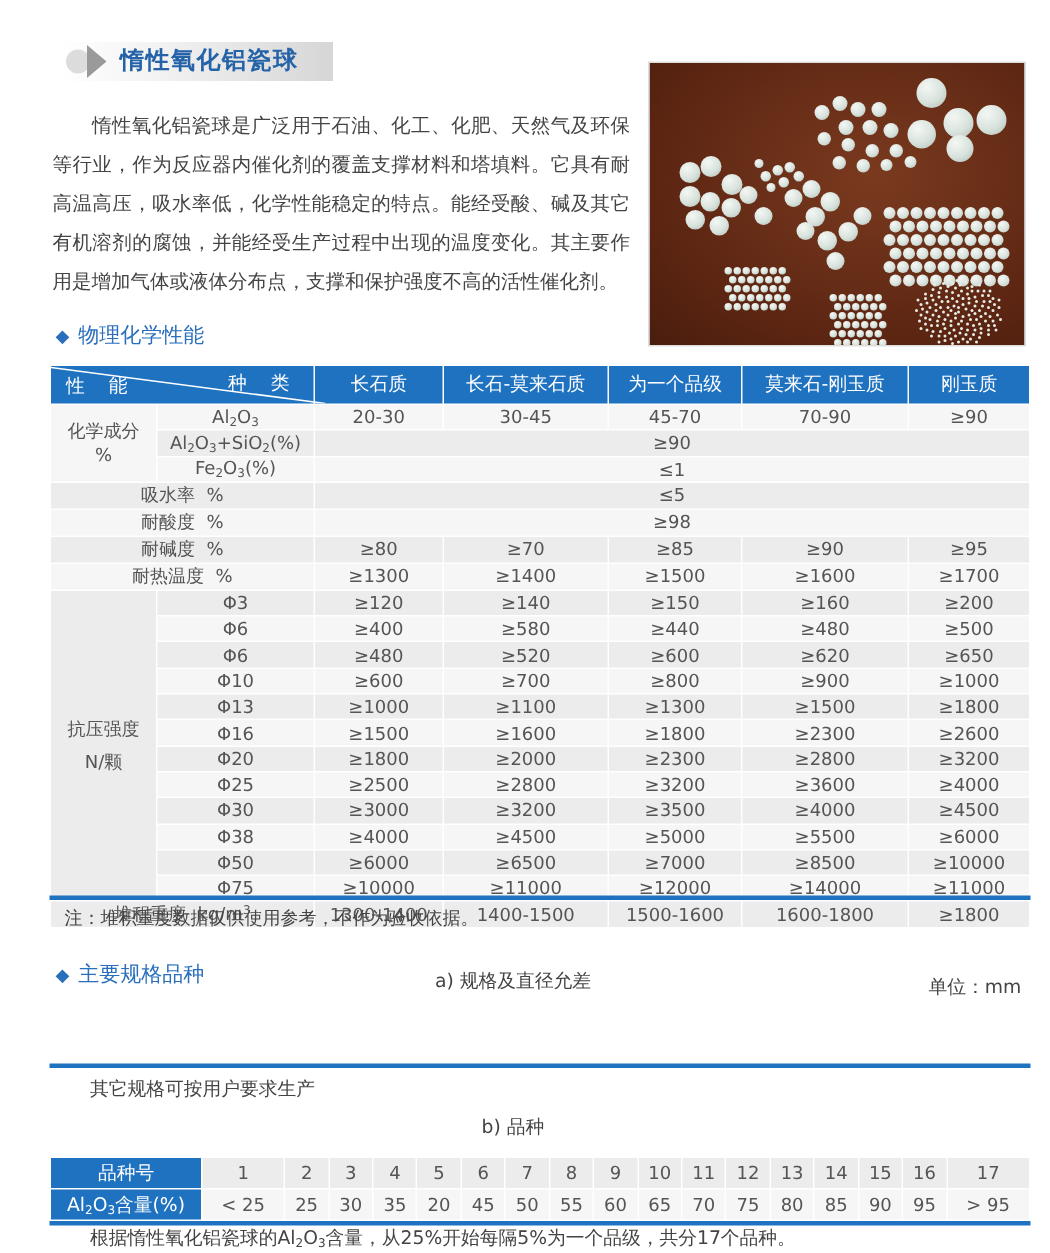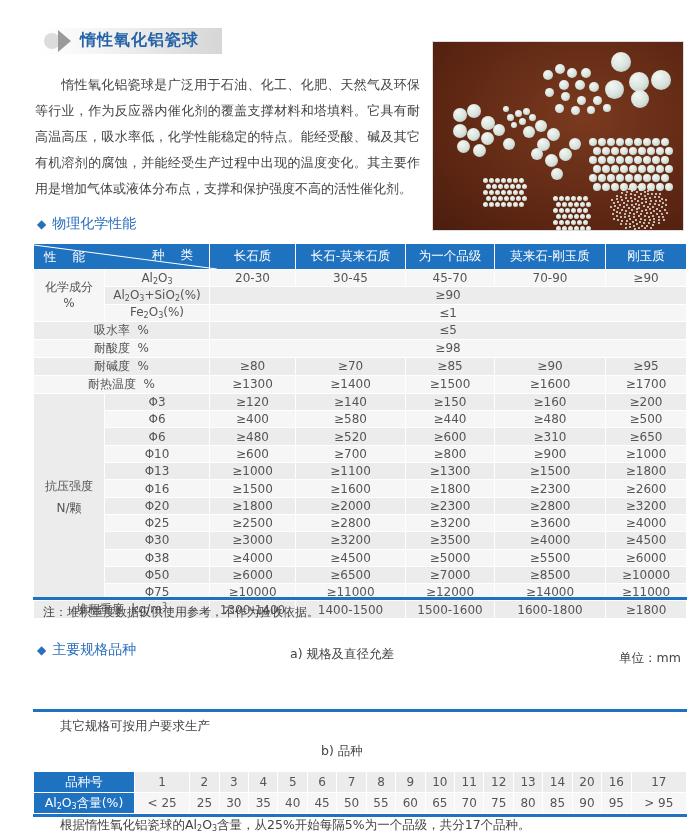--- a/index.html
+++ b/index.html
@@ -461,21 +461,21 @@
         <td class="g2">≥580</td>
         <td class="g2">≥440</td>
         <td class="g2">≥480</td>
         <td class="g2">≥500</td>
       </tr>
       <tr>
         <td class="g1">Φ6</td>
         <td class="g1">≥480</td>
         <td class="g1">≥520</td>
         <td class="g1">≥600</td>
-        <td class="g1">≥310</td>
+        <td class="g1">≥620</td>
         <td class="g1">≥650</td>
       </tr>
       <tr>
         <td class="g2">Φ10</td>
         <td class="g2">≥600</td>
         <td class="g2">≥700</td>
         <td class="g2">≥800</td>
         <td class="g2">≥900</td>
         <td class="g2">≥1000</td>
       </tr>
@@ -583,31 +583,31 @@
         <td class="g1">5</td>
         <td class="g1">6</td>
         <td class="g1">7</td>
         <td class="g1">8</td>
         <td class="g1">9</td>
         <td class="g1">10</td>
         <td class="g1">11</td>
         <td class="g1">12</td>
         <td class="g1">13</td>
         <td class="g1">14</td>
-        <td class="g1">20</td>
+        <td class="g1">15</td>
         <td class="g1">16</td>
         <td class="g1">17</td>
       </tr>
   <tr id="content-row">
     <td class="hdr">Al<sub>2</sub>O<sub>3</sub>含量(%)</td>
   <td class="g2">&lt; 25</td>
         <td class="g2">25</td>
         <td class="g2">30</td>
         <td class="g2">35</td>
-        <td class="g2">40</td>
+        <td class="g2">20</td>
         <td class="g2">45</td>
         <td class="g2">50</td>
         <td class="g2">55</td>
         <td class="g2">60</td>
         <td class="g2">65</td>
         <td class="g2">70</td>
         <td class="g2">75</td>
         <td class="g2">80</td>
         <td class="g2">85</td>
         <td class="g2">90</td>

